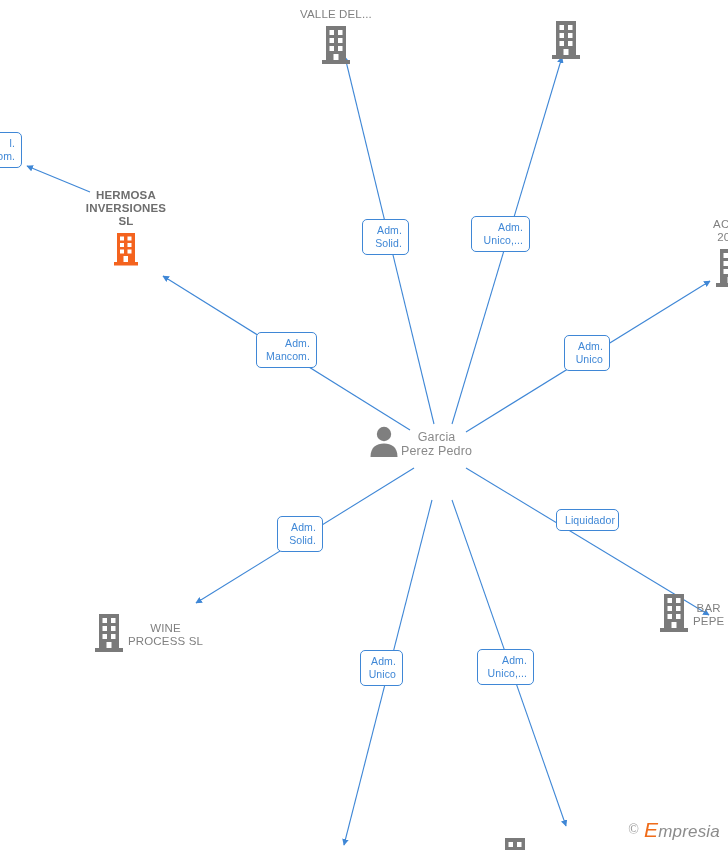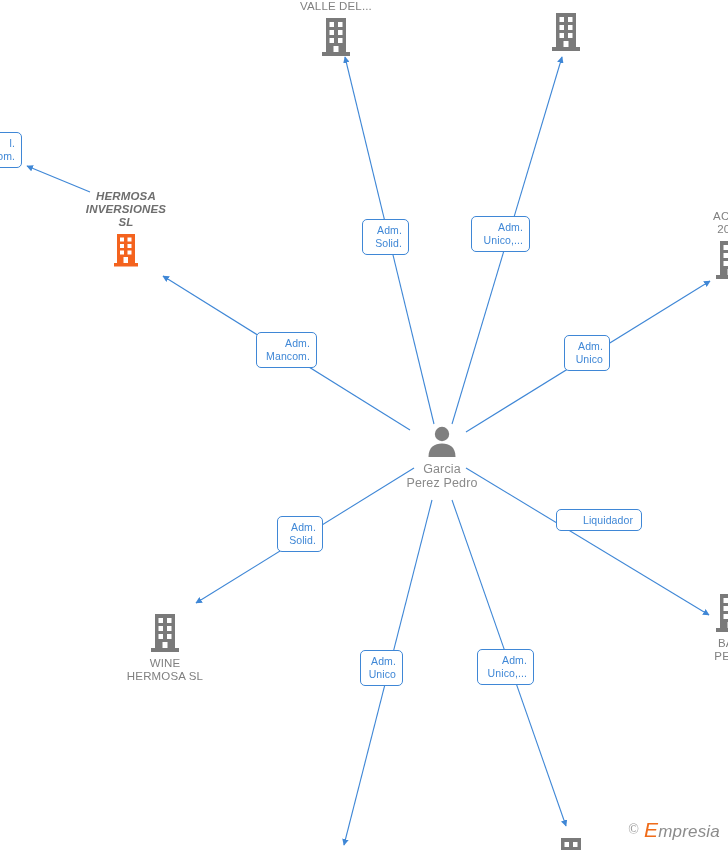--- a/index.html
+++ b/index.html
@@ -23,36 +23,37 @@
     top: 0;
     width: 728px;
     height: 850px;
     pointer-events: none;
   }
 
   
   .node {
     position: absolute;
     display: flex;
-    flex-direction: column;
+    flex-direction: row;
     align-items: center;
     width: 150px;
     margin-left: -75px;
     text-align: center;
     line-height: 1.12;
   }
   .node .icon {
     display: block;
     line-height: 0;
   }
   .node .caption {
     color: #808080;
     font-size: 11.5px;
     letter-spacing: 0.15px;
     white-space: pre-line;
+    margin-top: 8px;
   }
   .node.company .caption { color: #808080; }
   .node.focal .caption {
     color: #6e6e6e;
     font-weight: bold;
     font-size: 11.5px;
   }
   .node.person .caption {
     color: #8a8a8a;
     font-size: 12.5px;
@@ -248,24 +249,24 @@
           <rect x="21" y="6" width="4.5" height="5"></rect>
           <rect x="12.5" y="14" width="4.5" height="5"></rect>
           <rect x="21" y="14" width="4.5" height="5"></rect>
           <rect x="12.5" y="22" width="4.5" height="5"></rect>
           <rect x="21" y="22" width="4.5" height="5"></rect>
           <rect x="16.5" y="30" width="5" height="6"></rect>
         </g>
       </svg>
     </span>
     <span class="caption">WINE
-HERMOSA SL</span>
-  </div>
-
-  <div class="node focal caption-top" style="left:126px; top:190px;font-style:italic;">
+PROCESS SL</span>
+  </div>
+
+  <div class="node focal caption-top" style="left:126px; top:181px;">
     <span class="icon">
       <svg width="32" height="36" viewBox="0 0 32 36">
         <rect x="7" y="2" width="18" height="29" fill="#f4631e"></rect>
         <rect x="4" y="31" width="24" height="3.5" fill="#f4631e"></rect>
         <g fill="#ffffff">
           <rect x="10" y="5.5" width="4" height="4"></rect>
           <rect x="17.5" y="5.5" width="4" height="4"></rect>
           <rect x="10" y="12" width="4" height="4"></rect>
           <rect x="17.5" y="12" width="4" height="4"></rect>
           <rect x="10" y="18.5" width="4" height="4"></rect>
@@ -292,21 +293,21 @@
 
   <div class="edge-label" style="left:362px; top:219px; width:47px;">Adm.
 Solid.</div>
 
   <div class="edge-label" style="left:471px; top:216px; width:59px;">Adm.
 Unico,...</div>
 
   <div class="edge-label" style="left:564px; top:335px; width:46px;">Adm.
 Unico</div>
 
-  <div class="edge-label single" style="left:556px; top:509px; width:86px;">Liquidador</div>
+  <div class="edge-label single" style="left:556px; top:509px; width:63px;">Liquidador</div>
 
   <div class="edge-label" style="left:477px; top:649px; width:57px;">Adm.
 Unico,...</div>
 
   <div class="edge-label" style="left:360px; top:650px; width:43px;">Adm.
 Unico</div>
 
   <div class="edge-label" style="left:277px; top:516px; width:46px;">Adm.
 Solid.</div>
 

